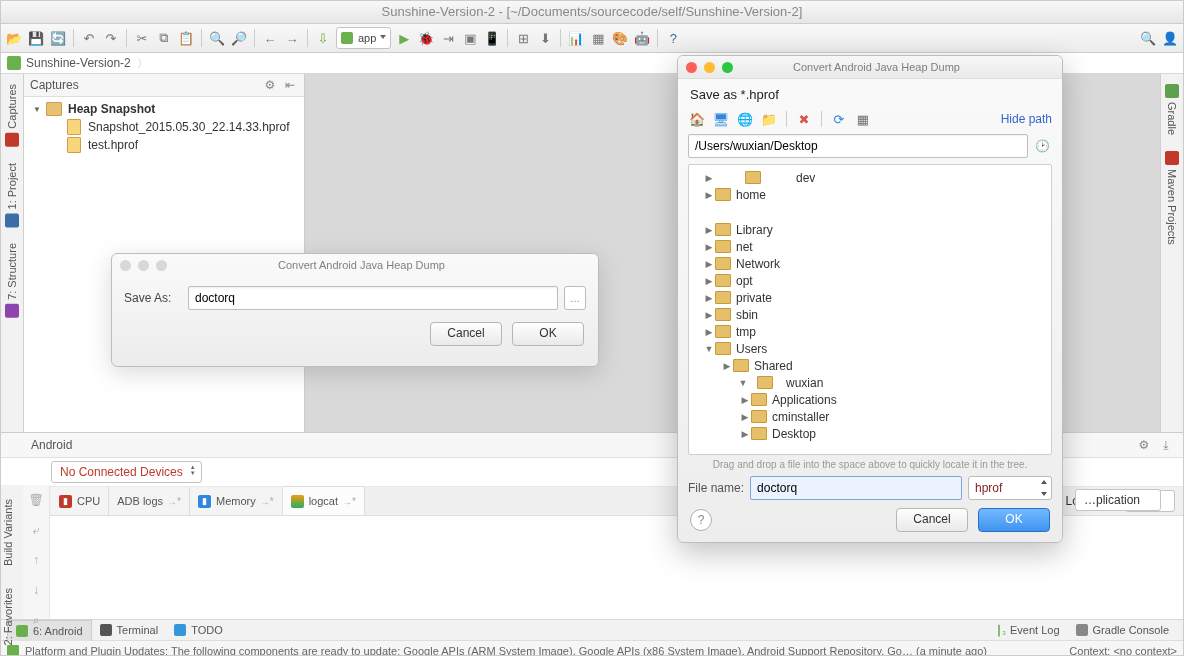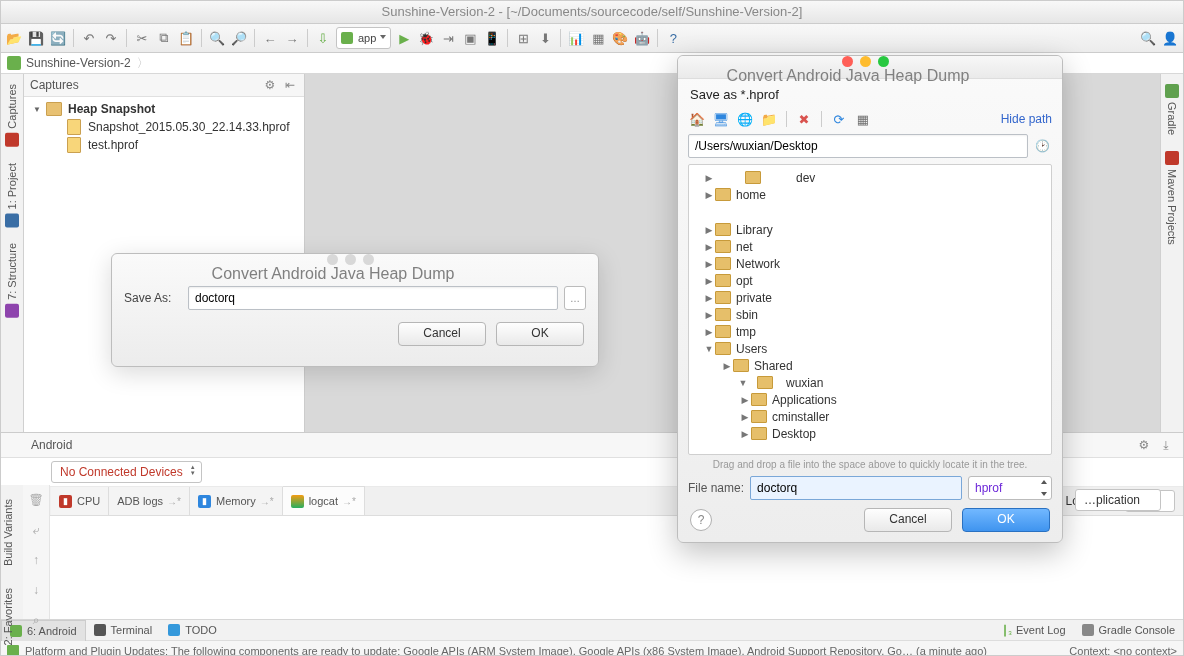--- a/index.html
+++ b/index.html
@@ -38,34 +38,34 @@
 .tree-filico{width:12px;height:14px;background:#f8d67a;border:1px solid #caa050;border-radius:1px;margin-right:7px;margin-left:1px;}
 
 .editor-area{flex:1;background:#d9d9d9;position:relative;display:flex;align-items:center;justify-content:center;}
 .editor-msg{color:#777;font-size:13px;text-align:left;}
 .editor-msg .big{font-size:22px;color:#888;margin-bottom:14px;}
 .editor-msg ul{list-style:none;margin:0;padding:0;}
 .editor-msg li{margin:5px 0;}
 .editor-msg li::before{content:"• ";color:#888;}
 
 .small-dialog{position:absolute;left:110px;top:252px;width:486px;height:112px;background:linear-gradient(#fafafa,#ececec);border:1px solid #bdbdbd;border-radius:6px;box-shadow:0 6px 24px rgba(0,0,0,0.15);}
-.mac-tb{height:22px;display:flex;align-items:center;padding:0 8px;font-size:16px;color:#808080;flex-direction:column;}
+.mac-tb{height:22px;display:flex;align-items:center;padding:0 8px;font-size:11px;color:#808080;}
 .dots{display:flex;gap:7px;margin-right:10px;}
 .dot{width:11px;height:11px;border-radius:50%;}
 .dot.close{background:#ff5f57;}
 .dot.min{background:#febc2e;}
 .dot.max{background:#28c840;}
 .dot.dim{background:#d8d8d8;}
 .mac-tb .ttl{flex:1;text-align:center;margin-left:-44px;}
 .small-dialog .body{padding:10px 12px 6px;display:flex;align-items:center;}
 .small-dialog label{width:64px;color:#444;}
 .small-dialog input{flex:1;height:22px;border:1px solid #bbc0c6;padding:0 6px;border-radius:2px;font-size:12px;box-shadow:inset 0 1px 2px rgba(0,0,0,0.08);background:#fff;}
 .small-dialog .browsebtn{width:20px;height:22px;margin-left:6px;background:#fff;border:1px solid #bbb;border-radius:3px;display:flex;align-items:center;justify-content:center;color:#888;font-size:10px;cursor:pointer;}
 .small-dialog .btnrow{display:flex;justify-content:flex-end;gap:10px;padding:6px 14px 10px;}
-.std-btn{min-width:62px;height:22px;line-height:20px;background:linear-gradient(#fefefe,#e9e9e9);border:1px solid #b6b6b6;border-radius:4px;text-align:center;font-size:12px;color:#333;cursor:pointer;padding:0 12px;}
+.std-btn{min-width:62px;height:22px;line-height:20px;background:linear-gradient(#fefefe,#e9e9e9);border:1px solid #b6b6b6;border-radius:4px;text-align:center;font-size:12px;color:#333;cursor:pointer;padding:0 4px;}
 .std-btn.prim{background:linear-gradient(#72b8ff,#3f94ef);border-color:#2a71c1;color:#fff;}
 
 .large-dialog{position:absolute;left:676px;top:54px;width:384px;height:486px;background:linear-gradient(#fafafa,#ededed);border:1px solid #bdbdbd;border-radius:6px;box-shadow:0 10px 30px rgba(0,0,0,0.24);display:flex;flex-direction:column;}
 .large-dialog .mac-tb{border-bottom:1px solid #ddd;background:linear-gradient(#f7f7f7,#eaeaea);border-radius:6px 6px 0 0;}
 .large-dialog .subttl{padding:8px 12px 0;font-size:13px;color:#222;font-weight:500;}
 .large-dialog .tbar{display:flex;align-items:center;padding:8px 10px 6px;gap:6px;}
 .large-dialog .tbar .ti{width:18px;height:18px;display:flex;align-items:center;justify-content:center;color:#707070;font-size:13px;cursor:pointer;}
 .large-dialog .tbar .ti.red{color:#d9534f;}
 .large-dialog .tbar .ri{margin-left:auto;color:#3366cc;font-size:12px;cursor:pointer;}
 .pathrow{display:flex;align-items:center;padding:0 10px 6px;gap:6px;}
@@ -74,21 +74,21 @@
 .filetree{flex:1;margin:0 10px 2px;background:#fff;border:1px solid #cfcfcf;border-radius:2px;overflow:auto;padding:4px 0;}
 .ft-row{height:17px;display:flex;align-items:center;font-size:12px;color:#333;white-space:nowrap;cursor:pointer;}
 .ft-arrow{width:12px;display:flex;justify-content:center;color:#777;font-size:9px;}
 .ft-arrow.open::before{content:"▼";}
 .ft-arrow.clo::before{content:"▶";}
 .ft-fld{width:14px;height:11px;background:#e6bf6a;border:1px solid #c79a3a;border-radius:1px;margin-right:5px;}
 .hintline{text-align:center;font-size:10px;color:#999;padding:2px 0 6px;}
 .fnrow{display:flex;align-items:center;padding:0 10px 8px;gap:6px;}
 .fnrow label{color:#555;}
 .fnrow input{flex:1;height:22px;border:1px solid #7aa7d8;border-radius:2px;padding:0 6px;font-size:12px;background:#eaf3ff;}
-.fnrow .extsel{width:60px;height:22px;background:#fff;border:1px solid #bbb;border-radius:3px;padding:0 16px 0 6px;font-size:12px;color:#6d28d9;position:relative;display:flex;align-items:center;}
+.fnrow .extsel{width:60px;height:22px;background:#fff;border:1px solid #bbb;border-radius:3px;padding:0 16px 0 6px;font-size:12px;color:#7f1d1d;position:relative;display:flex;align-items:center;}
 .fnrow .extsel::after{content:"";position:absolute;right:4px;top:3px;width:0;height:0;border-left:3px solid transparent;border-right:3px solid transparent;border-bottom:4px solid #555;}
 .fnrow .extsel::before{content:"";position:absolute;right:4px;bottom:3px;width:0;height:0;border-left:3px solid transparent;border-right:3px solid transparent;border-top:4px solid #555;}
 .btnrow2{display:flex;justify-content:flex-end;align-items:center;gap:10px;padding:0 12px 10px;}
 .helpcirc{width:20px;height:20px;border-radius:50%;border:1px solid #b0b0b0;background:#fff;color:#888;font-size:12px;display:flex;align-items:center;justify-content:center;margin-right:auto;cursor:pointer;}
 
 .bottom-panel{height:186px;background:#fff;border-top:1px solid #ccc;display:flex;flex-direction:column;position:relative;}
 .bp-head{height:24px;background:#f7f7f7;border-bottom:1px solid #e0e0e0;display:flex;align-items:center;padding:0 8px;color:#555;font-size:12px;}
 .bp-head .spacer{flex:1;}
 .bp-head .hi{width:18px;height:18px;margin-left:4px;color:#888;cursor:pointer;display:flex;align-items:center;justify-content:center;}
 .bp-row{height:28px;display:flex;align-items:center;padding-left:50px;gap:12px;background:#fff;border-bottom:1px solid #eaeaea;}
@@ -98,21 +98,21 @@
 .tabbar{height:28px;display:flex;align-items:stretch;background:#f0f0f0;border-bottom:1px solid #ddd;padding-left:50px;}
 .ttab{display:flex;align-items:center;padding:0 8px;font-size:11px;color:#555;border-right:1px solid #ddd;background:#f4f4f4;cursor:pointer;}
 .ttab.active{background:#fcfcfc;border-top:1px solid #ddd;margin-top:-1px;}
 .ttab .rpin{margin-left:4px;color:#aaa;font-size:10px;}
 .ttab .ico{width:13px;height:13px;display:inline-flex;align-items:center;justify-content:center;margin-right:5px;border-radius:2px;font-size:9px;color:#fff;}
 .loglevel{display:flex;align-items:center;margin-left:auto;padding-right:8px;gap:8px;}
 .loglevel .ls{height:20px;border:1px solid #c4c4c4;border-radius:3px;background:#fff;padding:0 20px 0 8px;font-size:12px;position:relative;display:flex;align-items:center;}
 .gutter-col{position:absolute;left:22px;top:52px;width:26px;bottom:0;background:#f6f6f6;border-right:1px solid #e4e4e4;display:flex;flex-direction:column;align-items:center;padding-top:8px;gap:16px;color:#aaa;}
 .gutter-col2{position:absolute;left:0;top:52px;width:22px;bottom:0;background:#f2f2f2;border-right:1px solid #d0d0d0;}
 
-.btabs{height:20px;background:#f2f2f2;border-top:1px solid #d6d6d6;display:flex;align-items:center;font-size:11px;color:#555;padding:0 0;}
+.btabs{height:20px;background:#f2f2f2;border-top:1px solid #d6d6d6;display:flex;align-items:center;font-size:11px;color:#555;padding:0 6px;}
 .btab{display:flex;align-items:center;padding:0 8px;height:20px;cursor:pointer;}
 .btab.sel{background:#e2e2e2;border:1px solid #ccc;border-bottom:none;}
 .btab .bi{width:12px;height:12px;margin-right:5px;display:inline-block;border-radius:2px;}
 .btabs .spacer{flex:1;}
 .status-bar{height:20px;background:#f6f6f6;border-top:1px solid #ddd;display:flex;align-items:center;padding:0 6px;font-size:11px;color:#666;}
 .status-bar .sq{width:12px;height:12px;background:#6ab04c;margin-right:6px;border-radius:1px;}
 .status-bar .spacer{flex:1;}
 </style>
 </head>
 <body>

